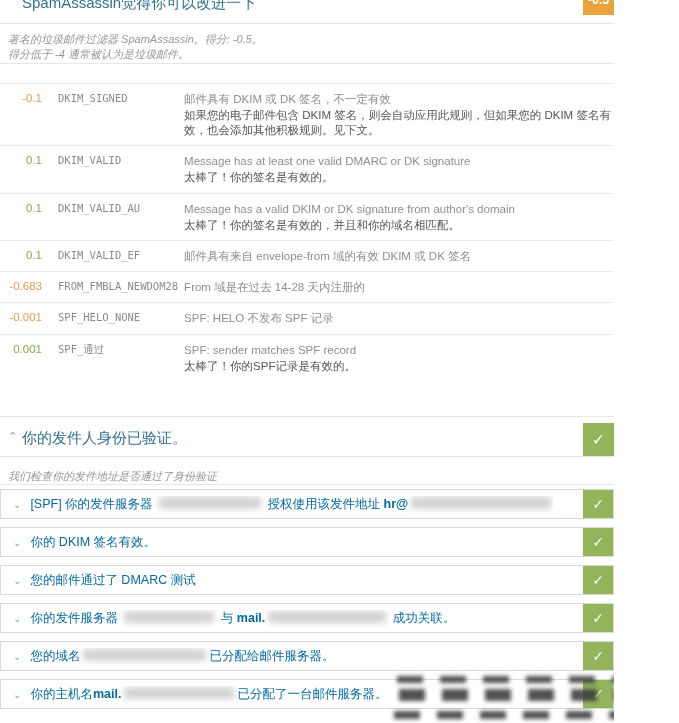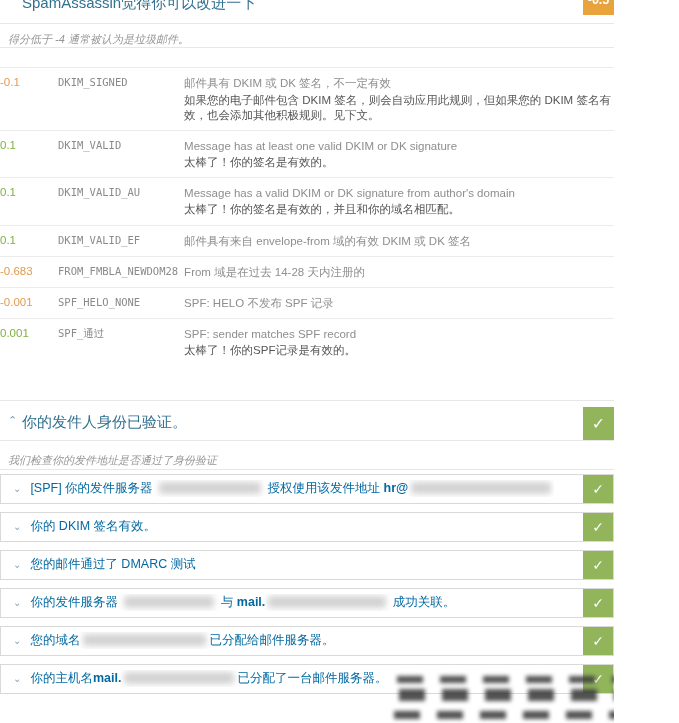--- a/index.html
+++ b/index.html
@@ -25,21 +25,21 @@
   .intro { margin: 8px 0 0 8px; font-style: italic; font-size: 11px; line-height: 1.4; color: #979797; }
   .intro div { white-space: nowrap; }
   hr.divider { border: none; border-top: 1px solid #e7e7e7; margin: 0; }
   .hr1 { margin-top: 9px; }
   .hr2 { margin-top: 14px; }
 
   
   table.rules { width: 100%; border-collapse: collapse; margin-top: 19px; }
   table.rules tr { border-top: 1px solid #ebebeb; }
   table.rules td { vertical-align: top; padding-top: 8px; padding-bottom: 7px; }
-  td.score { width: 44px; text-align: left; font-size: 11.5px; padding-right: 2px; }
+  td.score { width: 44px; text-align: right; font-size: 11.5px; padding-right: 2px; }
   td.score.negative { color: #e59a4d; }
   td.score.positive { color: #7fb142; }
   td.rule-name { width: 130px; padding-left: 14px; font-family: "DejaVu Sans Mono", monospace;
       font-size: 10.5px; color: #8a8a8a; padding-top: 9px; }
   td.rule-desc { padding-left: 6px; font-size: 11.5px; color: #8e8e8e; line-height: 1.32; }
   .rule-comment { font-weight: normal; color: #555; margin-top: 1px; }
 
   
   .items { margin-top: 4px; }
   .item { position: relative; height: 30px; border: 1px solid #d9d9d9; margin-bottom: 8px;
@@ -65,41 +65,42 @@
 
 <div class="page">
 
   <div class="sec-header">
     <span class="caret">⌃</span>
     <div class="title">SpamAssassin觉得你可以改进一下</div>
     <div class="score-badge-top" style="background:#e8a33d">-0.5</div>
   </div>
 
   <div class="intro">
+    <div>著名的垃圾邮件过滤器 SpamAssassin。得分: -0.5。</div>
     <div>得分低于 -4 通常被认为是垃圾邮件。</div>
   </div>
 
   <hr class="divider hr1">
 
   <table class="rules">
     <tbody>
   <tr>
     <td class="score negative">-0.1</td>
     <td class="rule-name">DKIM_SIGNED</td>
     <td class="rule-desc">
       <div class="rule-desc-line">邮件具有 DKIM 或 DK 签名，不一定有效</div>
       <div class="rule-comment">如果您的电子邮件包含 DKIM 签名，则会自动应用此规则，但如果您的 DKIM 签名有效，也会添加其他积极规则。见下文。</div>
     </td>
   </tr>
 
   <tr>
     <td class="score positive">0.1</td>
     <td class="rule-name">DKIM_VALID</td>
     <td class="rule-desc">
-      <div class="rule-desc-line">Message has at least one valid DKIM or DK signature</div>
+      <div class="rule-desc-line">Message has at least one valid DMARC or DK signature</div>
       <div class="rule-comment">太棒了！你的签名是有效的。</div>
     </td>
   </tr>
 
   <tr>
     <td class="score positive">0.1</td>
     <td class="rule-name">DKIM_VALID_AU</td>
     <td class="rule-desc">
       <div class="rule-desc-line">Message has a valid DKIM or DK signature from author's domain</div>
       <div class="rule-comment">太棒了！你的签名是有效的，并且和你的域名相匹配。</div>

